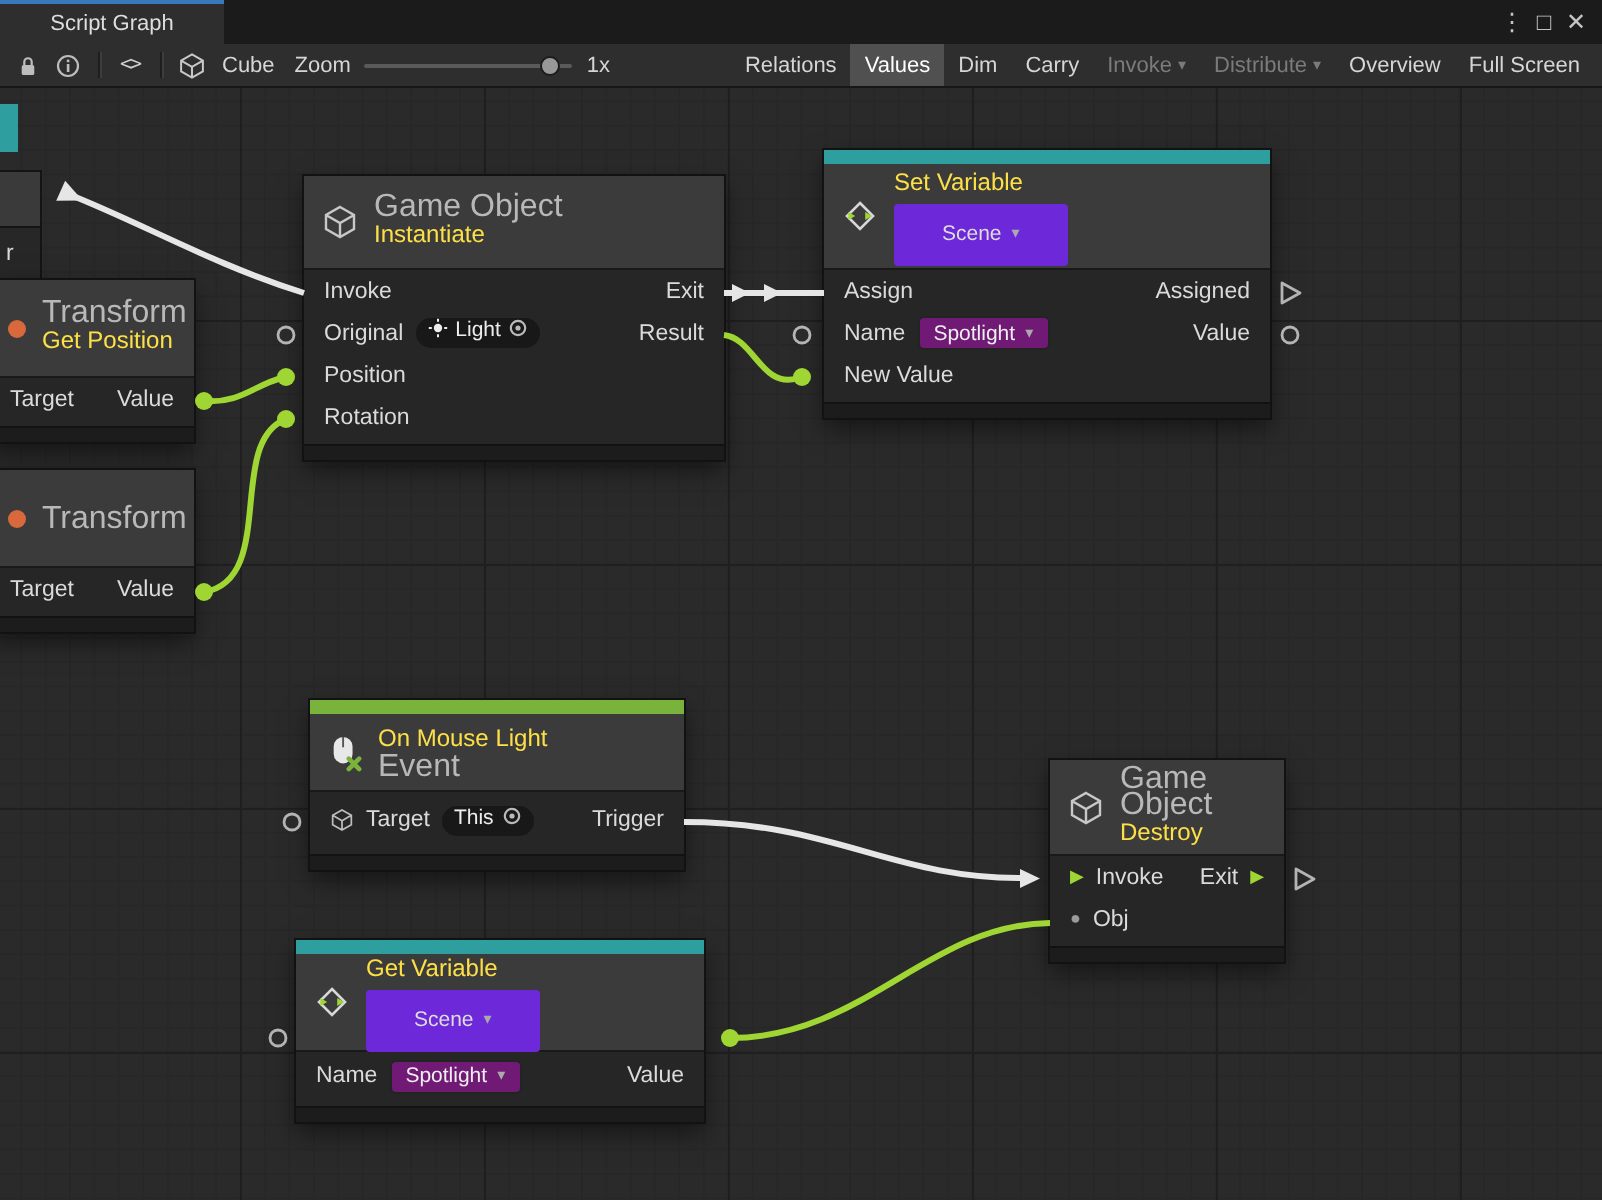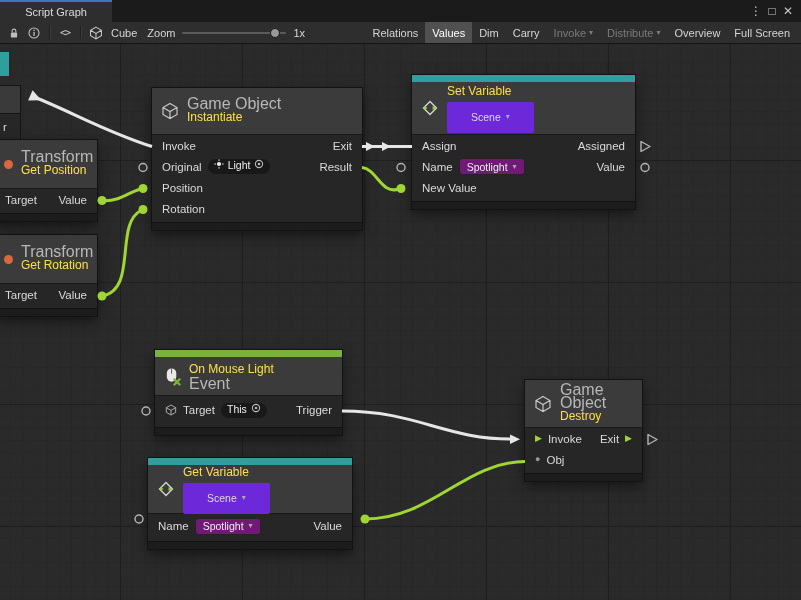--- a/index.html
+++ b/index.html
@@ -186,21 +186,20 @@
       </div>
     </div>
     <div class="nfoot"></div>
   </div>
 
   <div class="node n-gp" style="left:-5px;top:191px;width:102px">
     <div class="nhead">
       <span class="tform-ic"></span>
       <div>
         <div class="ncat">Transform</div>
-        <div class="ntitle">Get Rotation</div>
       </div>
     </div>
     <div class="nbody">
       <div class="row">
         <span>Target</span>
         <span class="sp"></span>
         <span>Value</span>
       </div>
     </div>
     <div class="nfoot"></div>
@@ -320,21 +319,21 @@
               <circle cx="5" cy="5" r="1.3" fill="#b9b9b9"></circle>
           </svg>
         </span>
         <span class="sp"></span>
         <span>Trigger</span>
       </div>
     </div>
     <div class="nfoot"></div>
   </div>
 
-  <div class="node n-getv" style="left:148px;top:414px;width:204px">
+  <div class="node n-getv" style="left:148px;top:426px;width:204px">
     <div class="topbar teal"></div>
     <div class="nhead">
       <svg class="ic18" viewBox="0 0 18 18">
         <path d="M9 2.5 L15.5 9 L9 15.5 L2.5 9 Z" fill="none" stroke="#d8d8d8" stroke-width="1.3"></path>
         <polygon points="3.2,7 6.6,9 3.2,11" fill="var(--wire_green,#9fd633)"></polygon>
         <polygon points="11.6,7 15,9 11.6,11" fill="var(--wire_green,#9fd633)"></polygon>
       </svg>
       <div>
         <div class="ntitle">Get Variable</div>
         <span class="scope-chip">

